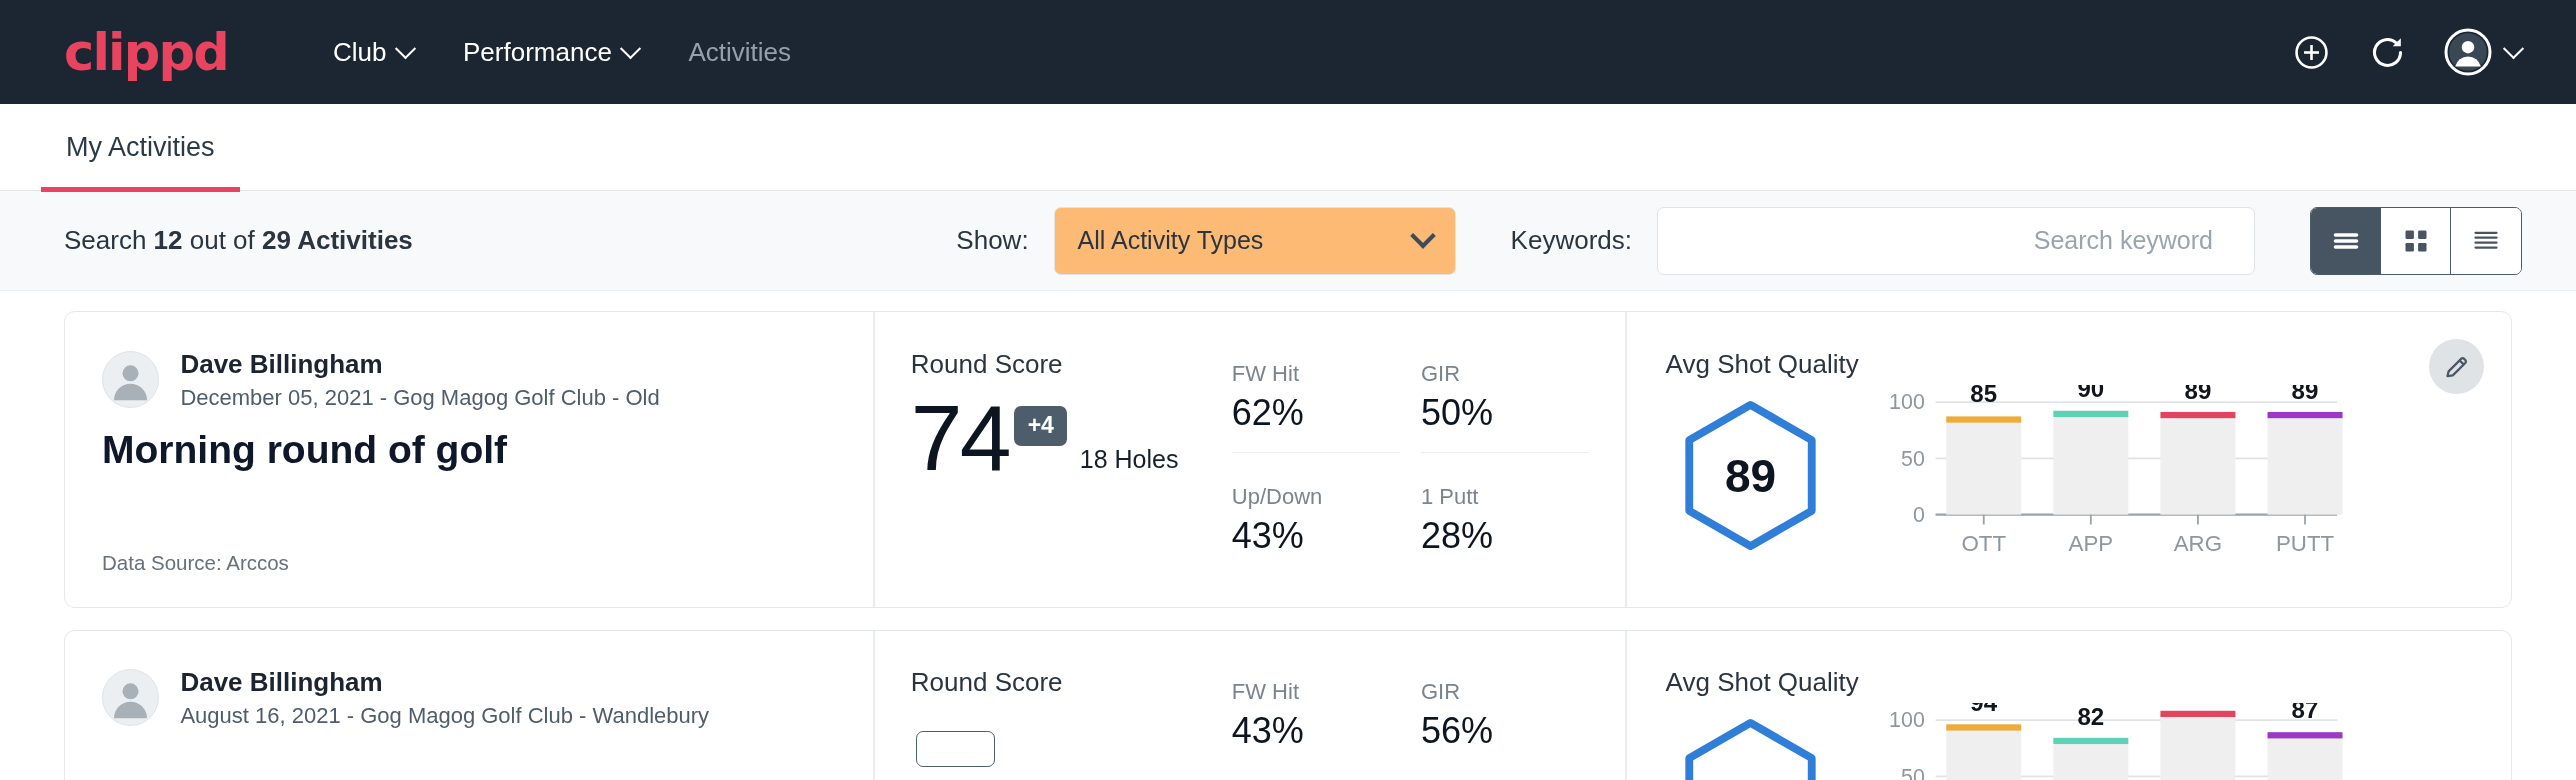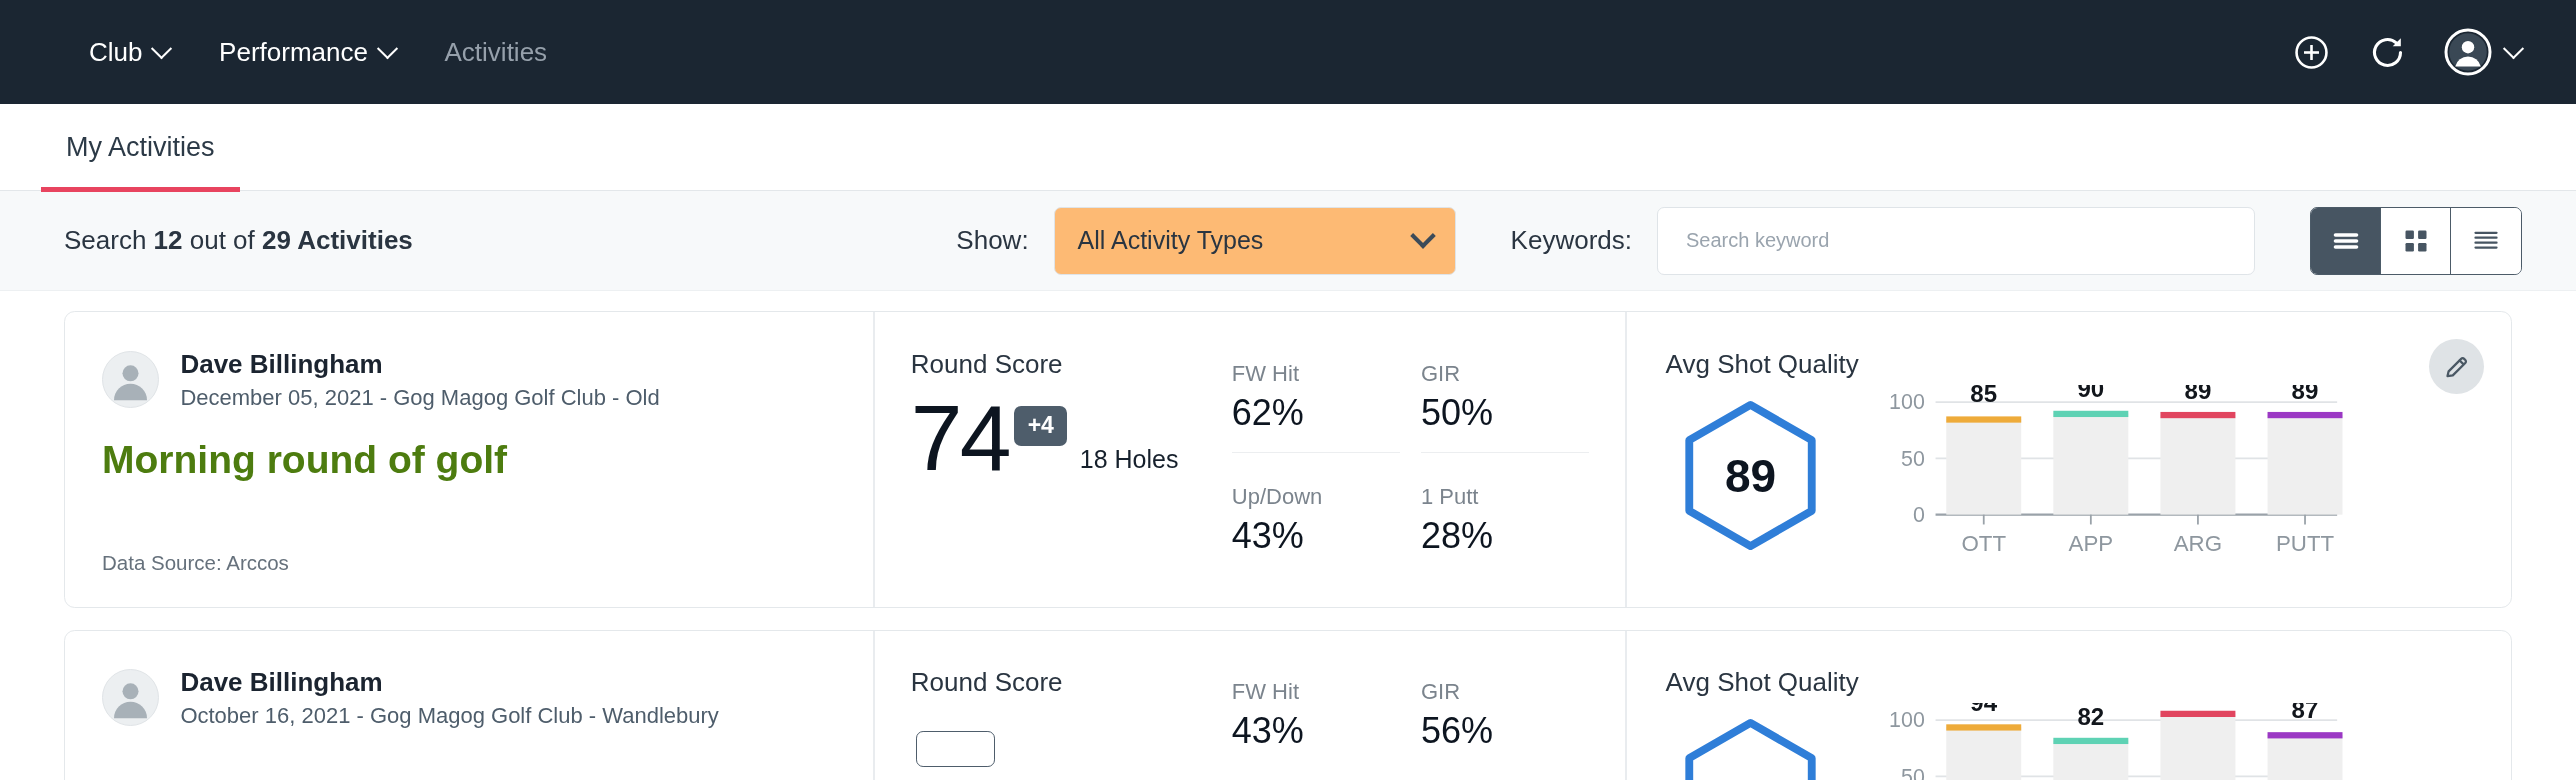--- a/index.html
+++ b/index.html
@@ -112,25 +112,26 @@
     width: 18px; height: 18px;
     border-right: 4.5px solid #3c4b59;
     border-bottom: 4.5px solid #3c4b59;
     transform: rotate(45deg) translate(-3.6px,-3.6px);
   }
   .search-input {
     width: 598px; height: 68px;
     background: #ffffff;
     border: 1.8px solid #dfe4e8;
     border-radius: 7.1px;
-    padding: 0 28px;
-    font-size: 20px;
+    padding: 0 41px;
+    font-size: 25px;
     color: #2a3541;
     font-family: "Liberation Sans", sans-serif;
     outline: none;
+    text-align: right;
   }
   .search-input::placeholder { color: #9aa4ae; }
   .viewtoggle {
     margin-left: 55px;
     display: flex;
     border: 1.8px solid #4c5b68;
     border-radius: 7.1px;
     overflow: hidden;
     height: 68px;
   }
@@ -172,22 +173,22 @@
     background: #eceff1;
     border: 1.8px solid #e0e4e7;
     display: flex; align-items: center; justify-content: center;
     overflow: hidden;
     flex: none;
   }
   .who-text { display: flex; flex-direction: column; gap: 5.4px; }
   .who-name { font-size: 26px; font-weight: 700; color: #1b2430; }
   .who-sub { font-size: 22px; color: #4e5d6b; }
   .card-title {
-    font-size: 39px; font-weight: 700; color: #4d7c0f;
-    margin-top: 27px;
+    font-size: 39px; font-weight: 700; color: #0f172a;
+    margin-top: 17px;
   }
   .card-src { font-size: 20.5px; color: #66717c; margin-top: auto; }
 
   .divider-v { width: 1.8px; background: #e9ecef; }
 
   .col-score {
     width: 357px;
     padding: 37px 0 32px 36px;
     display: flex; flex-direction: column;
   }
@@ -240,20 +241,21 @@
     border-radius: 50%;
     background: #dfe3e6;
     display: flex; align-items: center; justify-content: center;
     cursor: pointer;
   }
 </style>
 </head>
 <body>
 
 <div class="topnav">
+  <div class="logo">clippd</div>
 
   <div class="navlinks">
     <div class="navlink">
       <span>Club</span>
       <span class="chev-dn"></span>
     </div>
     <div class="navlink">
       <span>Performance</span>
       <span class="chev-dn"></span>
     </div>
@@ -453,21 +455,21 @@
     <div class="col-info" style="padding-top:36px;">
       <div class="who">
         <div class="av-circle">
           <svg width="57" height="57" viewBox="0 0 24 24">
             <circle cx="12" cy="9.3" r="3.5" fill="#a8b1b8"></circle>
             <path d="M4.8 21a7.2 7.2 0 0 1 14.4 0z" fill="#a8b1b8"></path>
           </svg>
         </div>
         <div class="who-text">
           <div class="who-name">Dave Billingham</div>
-          <div class="who-sub">October 16, 2021 - Gog Magog Golf Club - Wandlebury</div>
+          <div class="who-sub">August 16, 2021 - Gog Magog Golf Club - Wandlebury</div>
         </div>
       </div>
     </div>
 
     <div class="divider-v"></div>
 
     <div class="col-score" style="padding-top:36px;">
       <div class="sec-label">Round Score</div>
       <div class="score-row">
         <div class="score-badge" style="background:#ffffff;border:1.8px solid #4e5d6b;height:36px;width:79px;top:14.3px;"></div>

